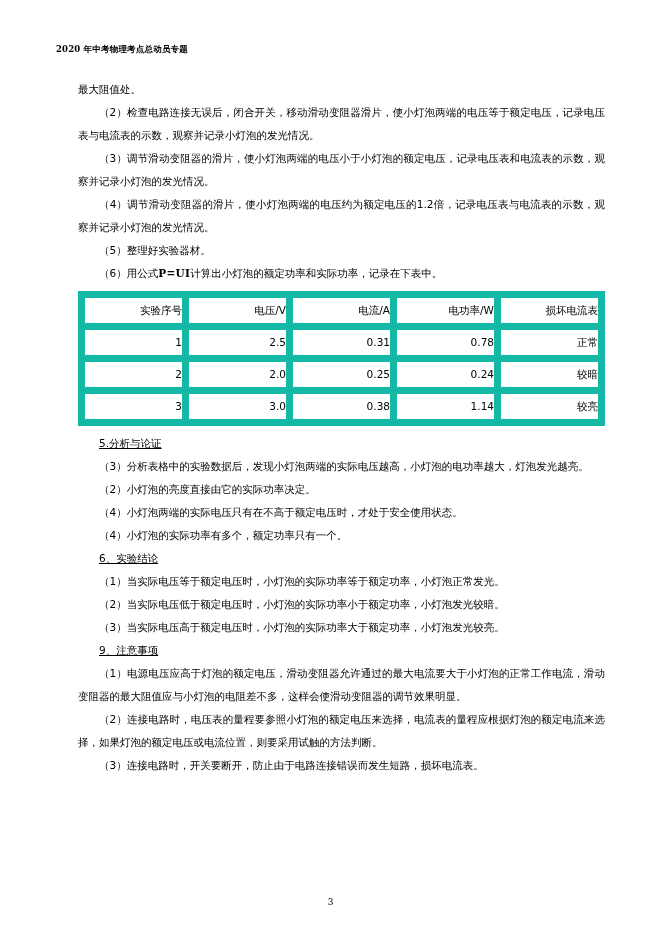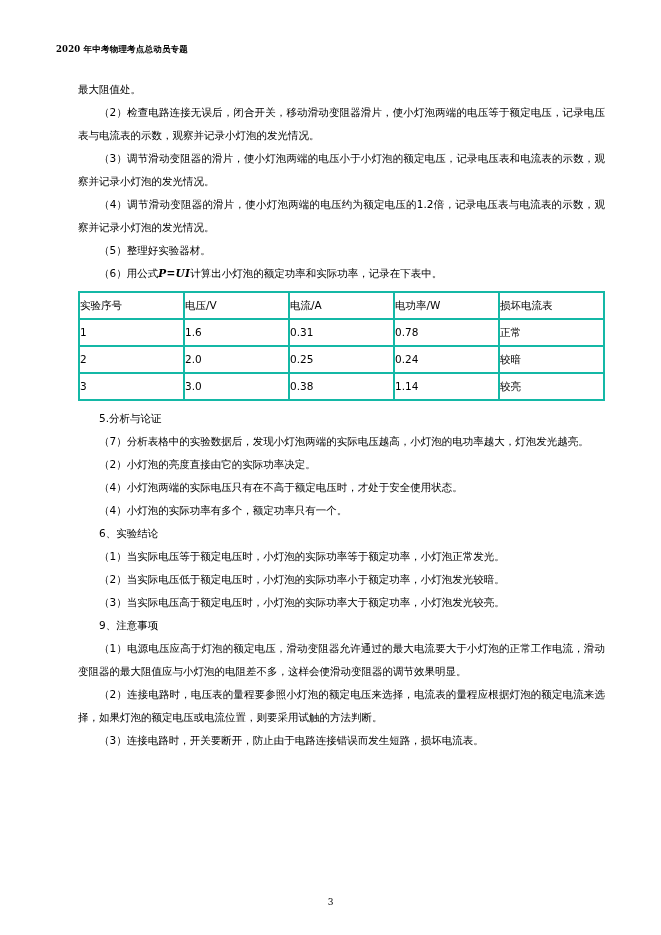--- a/index.html
+++ b/index.html
@@ -40,50 +40,50 @@
   p.para {
     margin: 0 0 0 0;
     text-align: justify;
     text-justify: inter-ideograph;
   }
   p.indent {
     text-indent: 21px;
   }
   .formula {
     font-family: "DejaVu Serif", serif;
-    font-style: italic;
     font-weight: bold;
     letter-spacing: 0.3px;
   }
   table.data-table {
     border-collapse: collapse;
     width: 100%;
     margin: 6px 0 6px 0;
     table-layout: fixed;
   }
   table.data-table td {
-    border: 2px solid #14b8a6;
+    border: 7px solid #14b8a6;
     height: 25px;
-    text-align: left;
+    text-align: right;
     font-size: 10.5px;
     font-family: "DejaVu Sans", sans-serif;
     padding: 0;
   }
   .page-number {
     position: absolute;
     bottom: 28px;
     left: 0;
     width: 661px;
     text-align: center;
     font-size: 9px;
     font-family: "DejaVu Serif", serif;
     color: #000;
   }
   .section-title {
     margin: 0;
+    text-decoration: underline;
   }
 </style>
 </head>
 <body>
 
 <div class="page">
 
   <div class="header">2020 年中考物理考点总动员专题</div>
 
   <div class="body-text">
@@ -100,21 +100,21 @@
       <tbody>
           <tr>
         <td>实验序号</td>
         <td>电压/V</td>
         <td>电流/A</td>
         <td>电功率/W</td>
         <td>损坏电流表</td>
       </tr>
       <tr>
         <td>1</td>
-        <td>1.6</td>
+        <td>2.5</td>
         <td>0.31</td>
         <td>0.78</td>
         <td>正常</td>
       </tr>
       <tr>
         <td>2</td>
         <td>2.0</td>
         <td>0.25</td>
         <td>0.24</td>
         <td>较暗</td>
@@ -123,21 +123,21 @@
         <td>3</td>
         <td>3.0</td>
         <td>0.38</td>
         <td>1.14</td>
         <td>较亮</td>
       </tr>
     </tbody>
       </table>
 
     <p class="para indent section-title">5.分析与论证</p>
-    <p class="para indent">（7）分析表格中的实验数据后，发现小灯泡两端的实际电压越高，小灯泡的电功率越大，灯泡发光越亮。</p>
+    <p class="para indent">（3）分析表格中的实验数据后，发现小灯泡两端的实际电压越高，小灯泡的电功率越大，灯泡发光越亮。</p>
     <p class="para indent">（2）小灯泡的亮度直接由它的实际功率决定。</p>
     <p class="para indent">（4）小灯泡两端的实际电压只有在不高于额定电压时，才处于安全使用状态。</p>
     <p class="para indent">（4）小灯泡的实际功率有多个，额定功率只有一个。</p>
 
     <p class="para indent section-title">6、实验结论</p>
     <p class="para indent">（1）当实际电压等于额定电压时，小灯泡的实际功率等于额定功率，小灯泡正常发光。</p>
     <p class="para indent">（2）当实际电压低于额定电压时，小灯泡的实际功率小于额定功率，小灯泡发光较暗。</p>
     <p class="para indent">（3）当实际电压高于额定电压时，小灯泡的实际功率大于额定功率，小灯泡发光较亮。</p>
 
     <p class="para indent section-title">9、注意事项</p>

